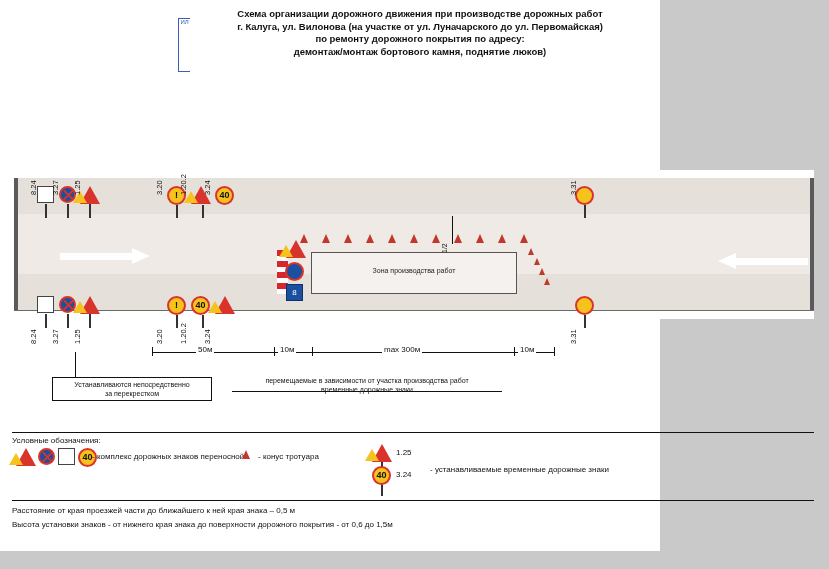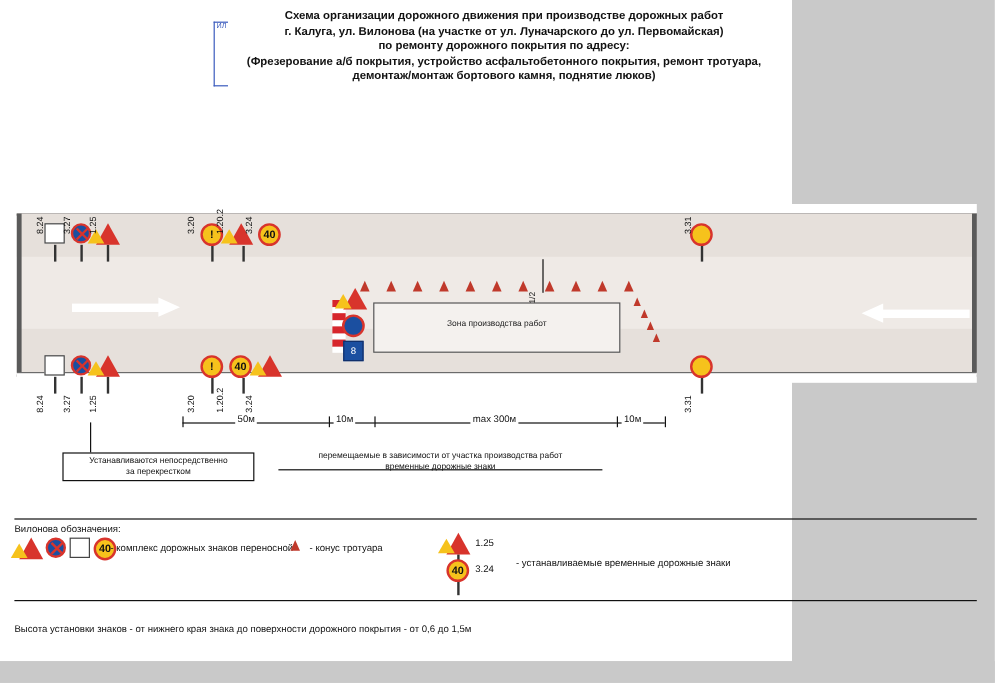--- a/index.html
+++ b/index.html
@@ -123,21 +123,20 @@
 </head>
 <body>
 
 <div id="sheet">
 
   <div class="titlebox">ИЛ</div>
   <div class="title">
     <div>Схема организации дорожного движения при производстве дорожных работ</div>
     <div>г. Калуга, ул. Вилонова (на участке от ул. Луначарского до ул. Первомайская)</div>
     <div>по ремонту дорожного покрытия по адресу:</div>
-    <div>(Фрезерование а/б покрытия, устройство асфальтобетонного покрытия, ремонт тротуара,</div>
     <div>демонтаж/монтаж бортового камня, поднятие люков)</div>
   </div>
 
   <div class="sidewalk-top"></div>
   <div class="road"></div>
   <div class="roadband"></div>
   <div class="roadband2"></div>
   <div class="curb-l"></div>
   <div class="curb-r"></div>
   <div class="sidewalk-bot"></div>
@@ -273,41 +272,41 @@
     <div class="dimtick" style="left:152px;top:347px;"></div>
     <div class="dimtick" style="left:274px;top:347px;"></div>
     <div class="dimlabel" style="left:196px;top:345px;">50м</div>
 
     <div class="dim" style="left:274px;top:352px;width:38px;"></div>
     <div class="dimtick" style="left:312px;top:347px;"></div>
     <div class="dimlabel" style="left:278px;top:345px;">10м</div>
 
     <div class="dim" style="left:312px;top:352px;width:202px;"></div>
     <div class="dimtick" style="left:514px;top:347px;"></div>
-    <div class="dimlabel" style="left:392px;top:345px;text-align:right;">max 300м</div>
+    <div class="dimlabel" style="left:382px;top:345px;text-align:right;">max 300м</div>
 
     <div class="dim" style="left:514px;top:352px;width:40px;"></div>
     <div class="dimtick" style="left:554px;top:347px;"></div>
     <div class="dimlabel" style="left:518px;top:345px;">10м</div>
   </div>
 
   <div class="callout-box" style="left:52px;top:377px;width:150px;">
     Устанавливаются непосредственно<br>за перекрестком
   </div>
   <div style="position:absolute;left:75px;top:352px;width:1px;height:25px;background:#111;"></div>
 
   <div class="callout" style="left:232px;top:376px;width:270px;">
     <span>перемещаемые в зависимости от участка производства работ</span><br>
     <span>временные дорожные знаки</span>
   </div>
   <div style="position:absolute;left:232px;top:391px;width:270px;height:1px;background:#111;"></div>
 
   <div class="hr" style="left:12px;top:432px;width:802px;"></div>
 
-  <div class="legend-title" style="left:12px;top:436px;">Вилонова обозначения:</div>
+  <div class="legend-title" style="left:12px;top:436px;">Условные обозначения:</div>
 
   <div style="position:absolute;left:14px;top:448px;">
     <div class="tri-wrap" style="position:absolute;left:2px;top:0;">
       <div class="tri-out"></div>
         <div class="tri-in"></div>
     </div>
     <div class="sq-x" style="position:absolute;left:24px;top:0;"></div>
     <div class="sq-detour" style="position:absolute;left:44px;top:0;"></div>
     <div class="circ" style="position:absolute;left:64px;top:0;">40</div>
   </div>
@@ -322,16 +321,17 @@
       <div class="tri-out"></div>
         <div class="tri-in"></div>
     </div>
     <div class="circ" style="position:absolute;left:0px;top:22px;">40</div>
   </div>
   <div class="note" style="left:396px;top:448px;">1.25</div>
   <div class="note" style="left:396px;top:470px;">3.24</div>
   <div class="note" style="left:430px;top:465px;">- устанавливаемые временные дорожные знаки</div>
 
   <div class="hr" style="left:12px;top:500px;width:802px;"></div>
+  <div class="note" style="left:12px;top:506px;">Расстояние от края проезжей части до ближайшего к ней края знака – 0,5 м</div>
   <div class="note" style="left:12px;top:520px;">Высота установки знаков - от нижнего края знака до поверхности дорожного покрытия - от 0,6 до 1,5м</div>
 </div>
 
 <div class="footer-band"></div>
 
 </body></html>

